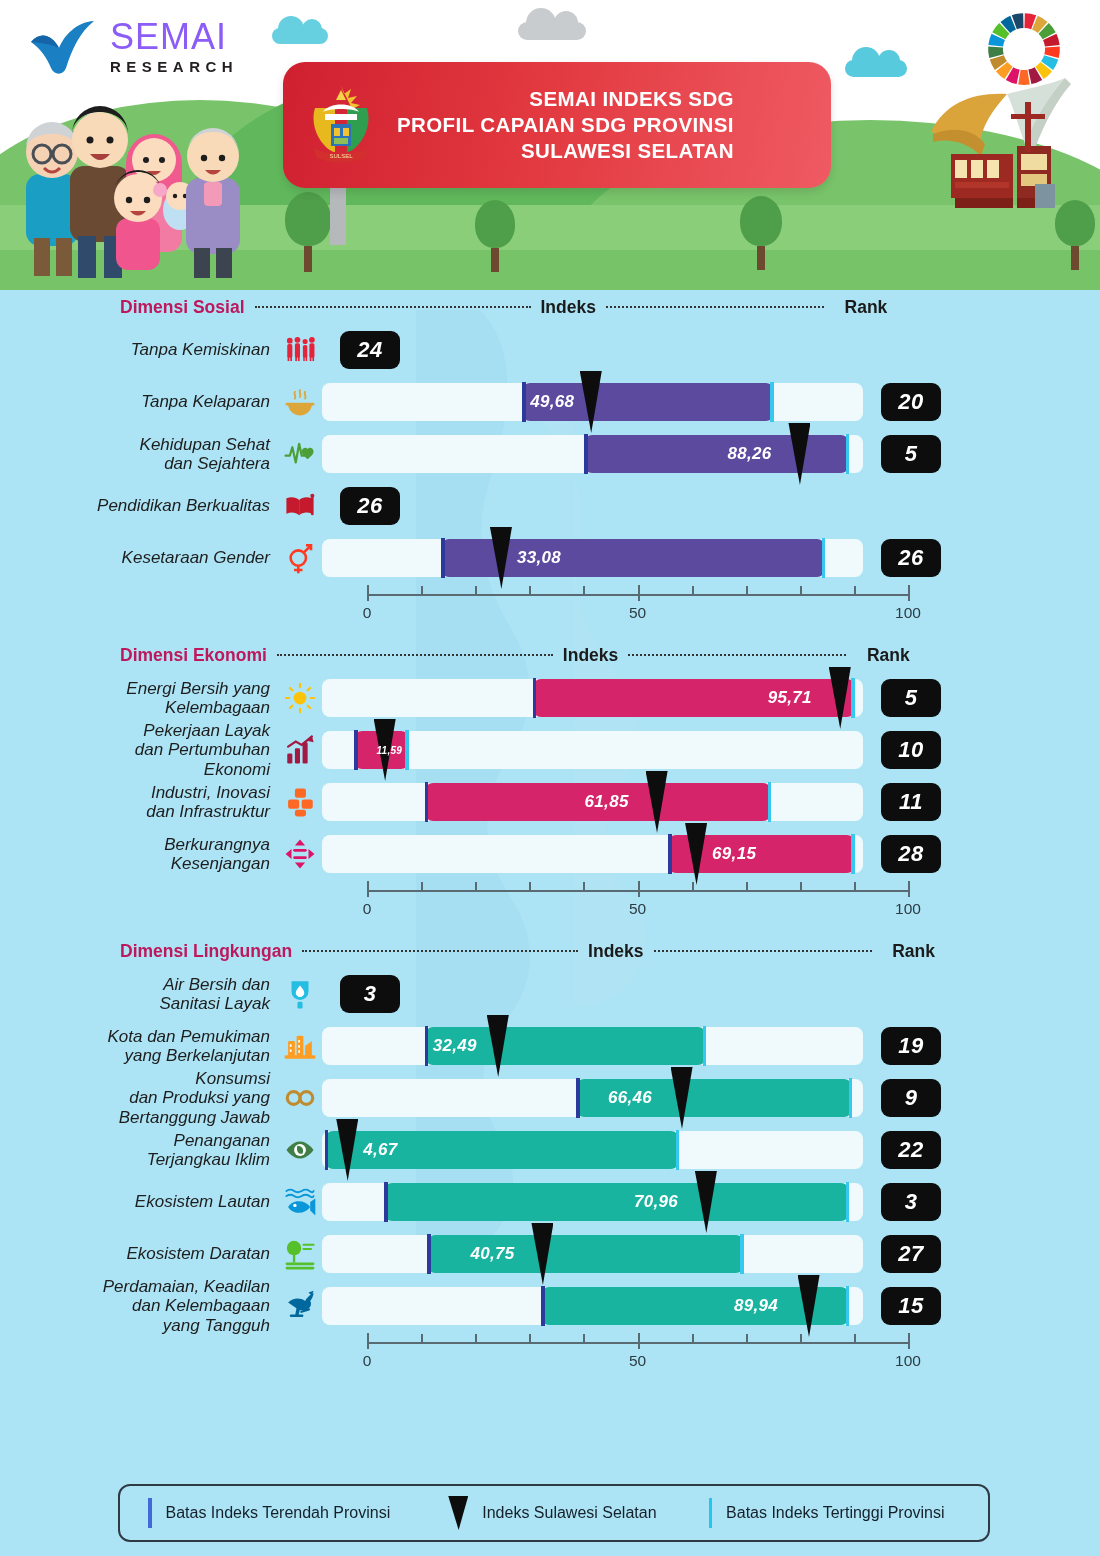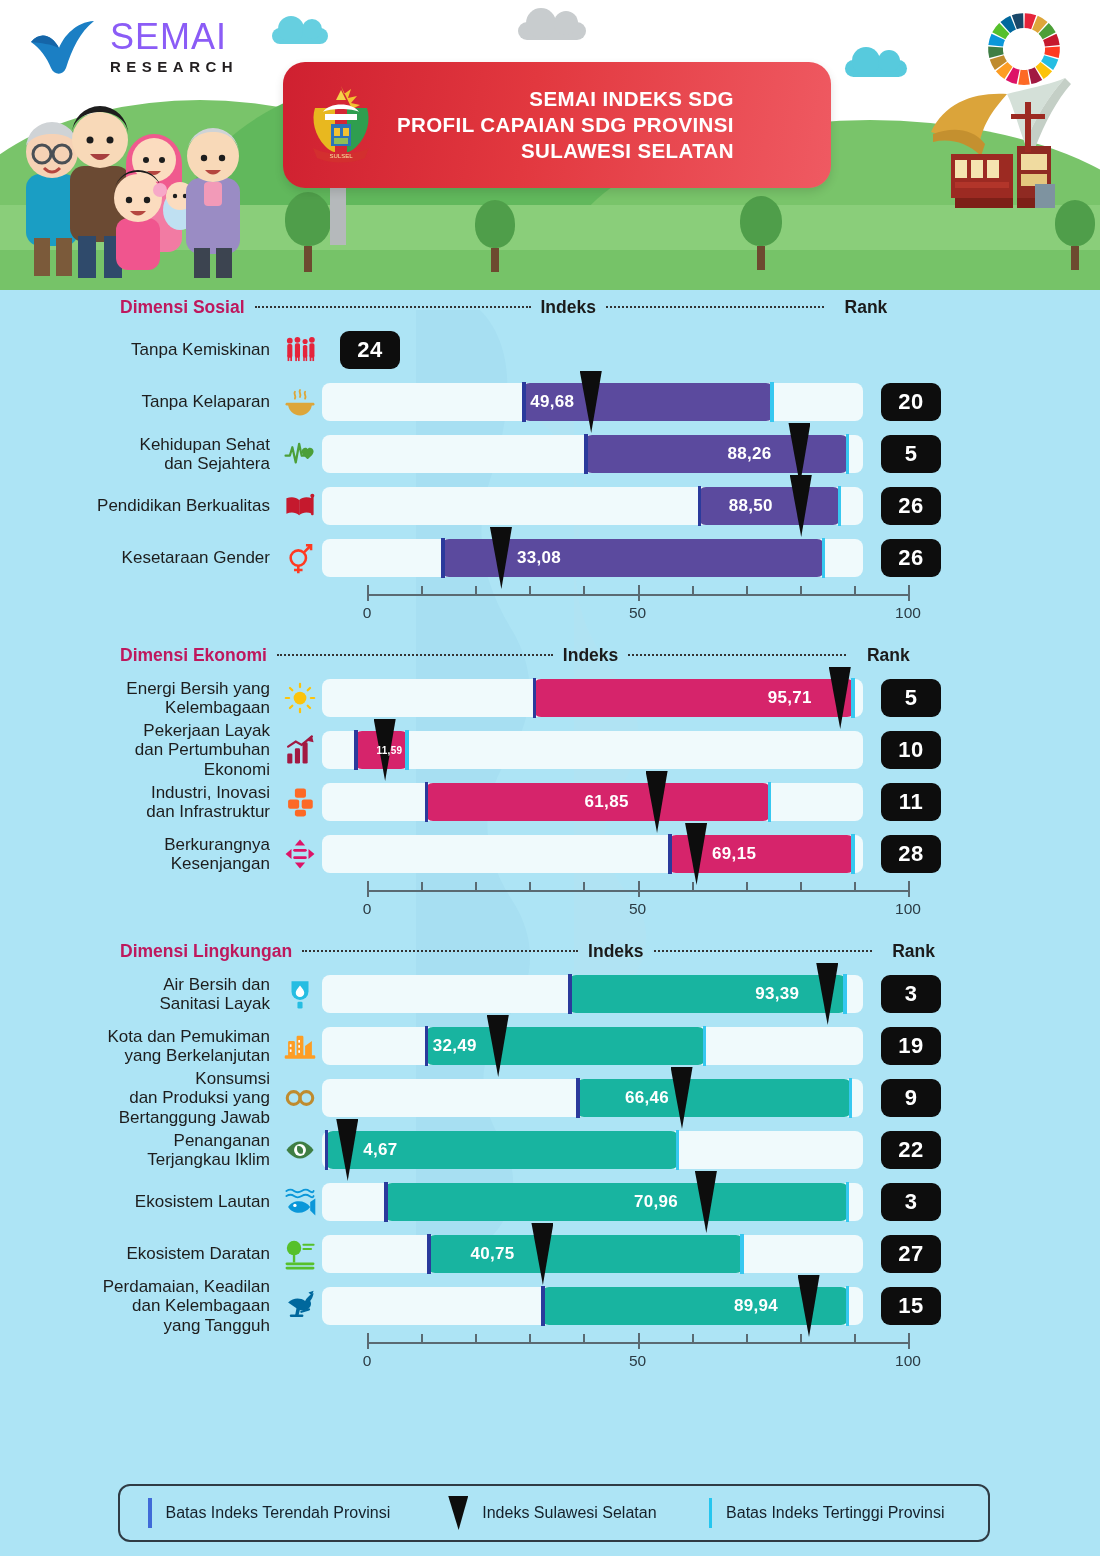--- a/index.html
+++ b/index.html
@@ -67,21 +67,21 @@
   .section { position:relative; margin-bottom:8px; }
   .sec-head { display:flex; align-items:center; height:34px; padding-left:120px; }
   .sec-title { font-size:17.5px; font-weight:bold; color:#be185d; white-space:nowrap; }
   .dots { flex:0 0 auto; height:2px; margin:0 10px; border-bottom:2.5px dotted #333; }
   .dots.d1 { width:276px; }
   .dots.d2 { width:218px; }
   .sec-indeks { font-size:17.5px; font-weight:bold; color:#1b1b1b; }
   .sec-rank { font-size:17.5px; font-weight:bold; color:#1b1b1b; margin-left:2px; width:60px; text-align:center;}
 
   
-  .row { display:flex; align-items:center; height:52px; }
+  .row { display:flex; align-items:center; height:52px;font-style:italic; }
   .row-label {
     width:278px; text-align:right; padding-right:8px;
     font-size:17px; color:#1d1d1d; line-height:1.12;
   }
   .row-icon { width:44px; height:44px; display:flex; align-items:center; justify-content:center; }
   .track-wrap { position:relative; width:541px; height:38px; }
   .track {
     position:absolute; left:0; top:0; width:541px; height:38px;
     background:#f0fafc; border-radius:8px;
   }
@@ -393,28 +393,20 @@
           <div class="row-icon">
             <svg viewBox="0 0 40 40" width="34" height="34">
               <g fill="#c5192d">
       <path d="M4 11c5-2 11-2 15 2v18c-4-4-10-4-15-2z"></path>
                 <path d="M34 11c-5-2-11-2-15 2v18c4-4 10-4 15-2z"></path>
       <rect x="33" y="9" width="3" height="22" rx="1.2"></rect>
               </g>
       <circle cx="34.5" cy="8" r="2.4" fill="#c5192d"></circle>
             </svg>
           </div>
-          <div class="track-wrap">
-            <div class="track"></div>
-            <div class="range" style="left:375.99499999999995px;width:143.36500000000007px;background:#5b4a9e;"></div>
-            <div class="cap-lo" style="left:375.99499999999995px;"></div>
-            <div class="cap-hi" style="left:515.86px;"></div>
-            <div class="marker" style="left:467.785px;"></div>
-            <div class="val" style="left:406.785px;">88,50</div>
-          </div>
           <div class="rank">26</div>
         </div>
         <div class="row">
           <div class="row-label">
             <div>Kesetaraan Gender</div>
           </div>
           <div class="row-icon">
             <svg viewBox="0 0 40 40" width="34" height="34">
               <g fill="none" stroke="#ff3a21" stroke-width="3">
       <circle cx="18" cy="20" r="9"></circle>
@@ -601,28 +593,20 @@
           </div>
           <div class="row-icon">
             <svg viewBox="0 0 40 40" width="34" height="34">
               <g fill="#26bde2">
       <path d="M10 5h20v12a10 10 0 01-20 0z"></path>
                 <rect x="17" y="29" width="6" height="8" rx="1.5"></rect>
       <path d="M20 10c3 4 5 6 5 8.5a5 5 0 01-10 0C15 16 17 14 20 10z" fill="#fff"></path>
               </g>
             </svg>
           </div>
-          <div class="track-wrap">
-            <div class="track"></div>
-            <div class="range" style="left:246.155px;width:278.615px;background:#18b4a0;"></div>
-            <div class="cap-lo" style="left:246.155px;"></div>
-            <div class="cap-hi" style="left:521.27px;"></div>
-            <div class="marker" style="left:494.2399px;"></div>
-            <div class="val" style="left:433.2399px;">93,39</div>
-          </div>
           <div class="rank">3</div>
         </div>
         <div class="row">
           <div class="row-label">
             <div>Kota dan Pemukiman</div>
             <div>yang Berkelanjutan</div>
           </div>
           <div class="row-icon">
             <svg viewBox="0 0 40 40" width="34" height="34">
               <g fill="#fd9d24">
@@ -663,21 +647,21 @@
                 <circle cx="27.5" cy="20" r="7.5"></circle>
               </g>
             </svg>
           </div>
           <div class="track-wrap">
             <div class="track"></div>
             <div class="range" style="left:254.26999999999998px;width:275.90999999999997px;background:#18b4a0;"></div>
             <div class="cap-lo" style="left:254.26999999999998px;"></div>
             <div class="cap-hi" style="left:526.68px;"></div>
             <div class="marker" style="left:348.54859999999996px;"></div>
-            <div class="val" style="left:303px;">66,46</div>
+            <div class="val" style="left:286px;">66,46</div>
           </div>
           <div class="rank">9</div>
         </div>
         <div class="row">
           <div class="row-label">
             <div>Penanganan</div>
             <div>Terjangkau Iklim</div>
           </div>
           <div class="row-icon">
             <svg viewBox="0 0 40 40" width="34" height="34">

